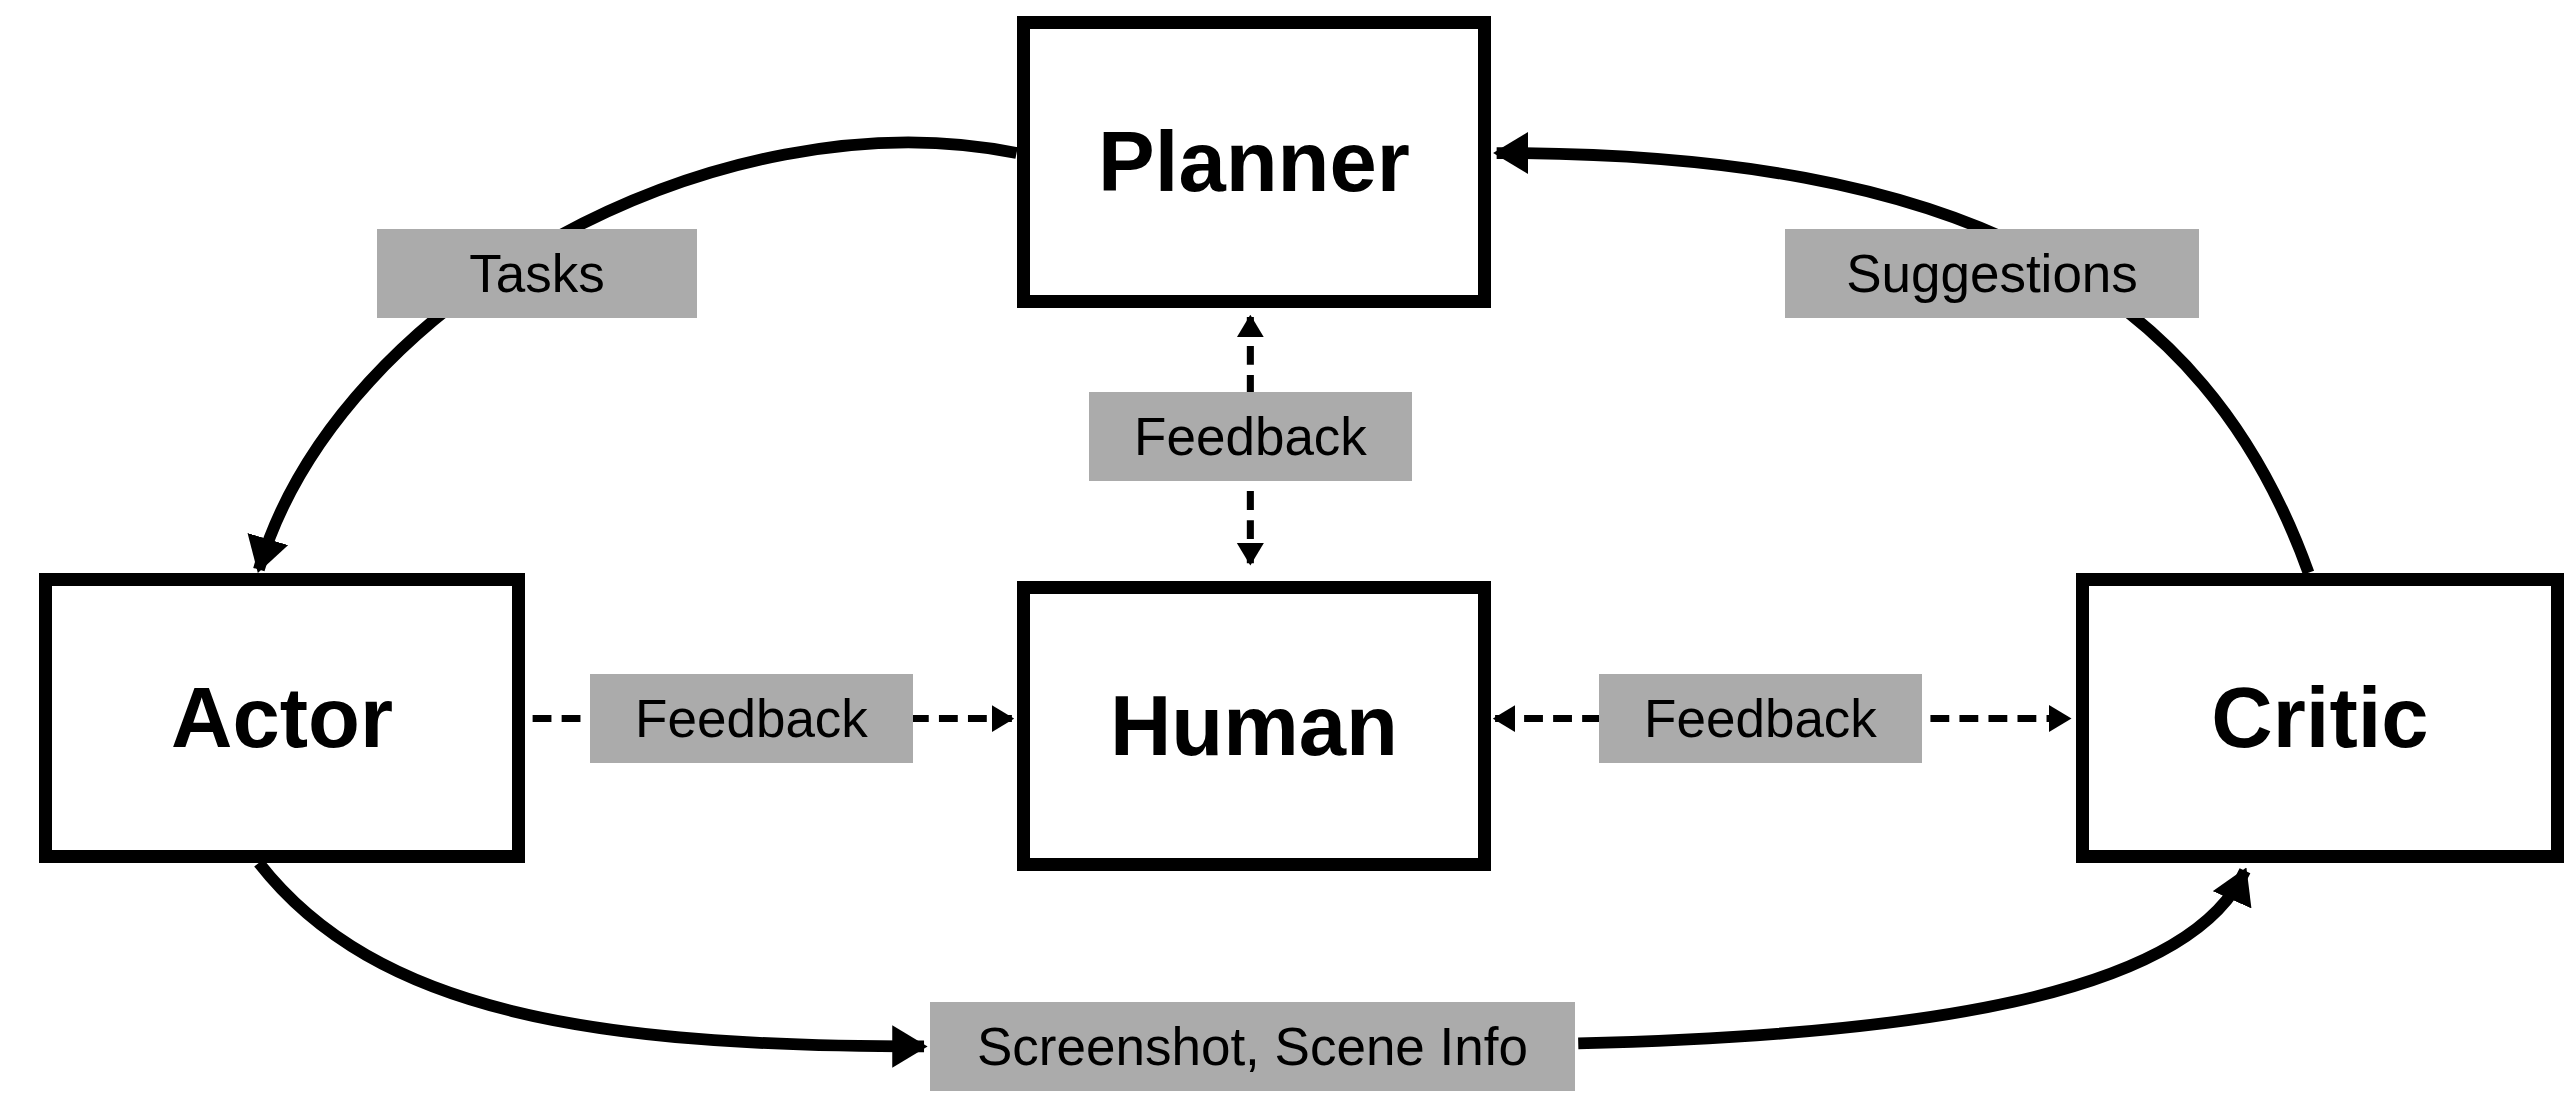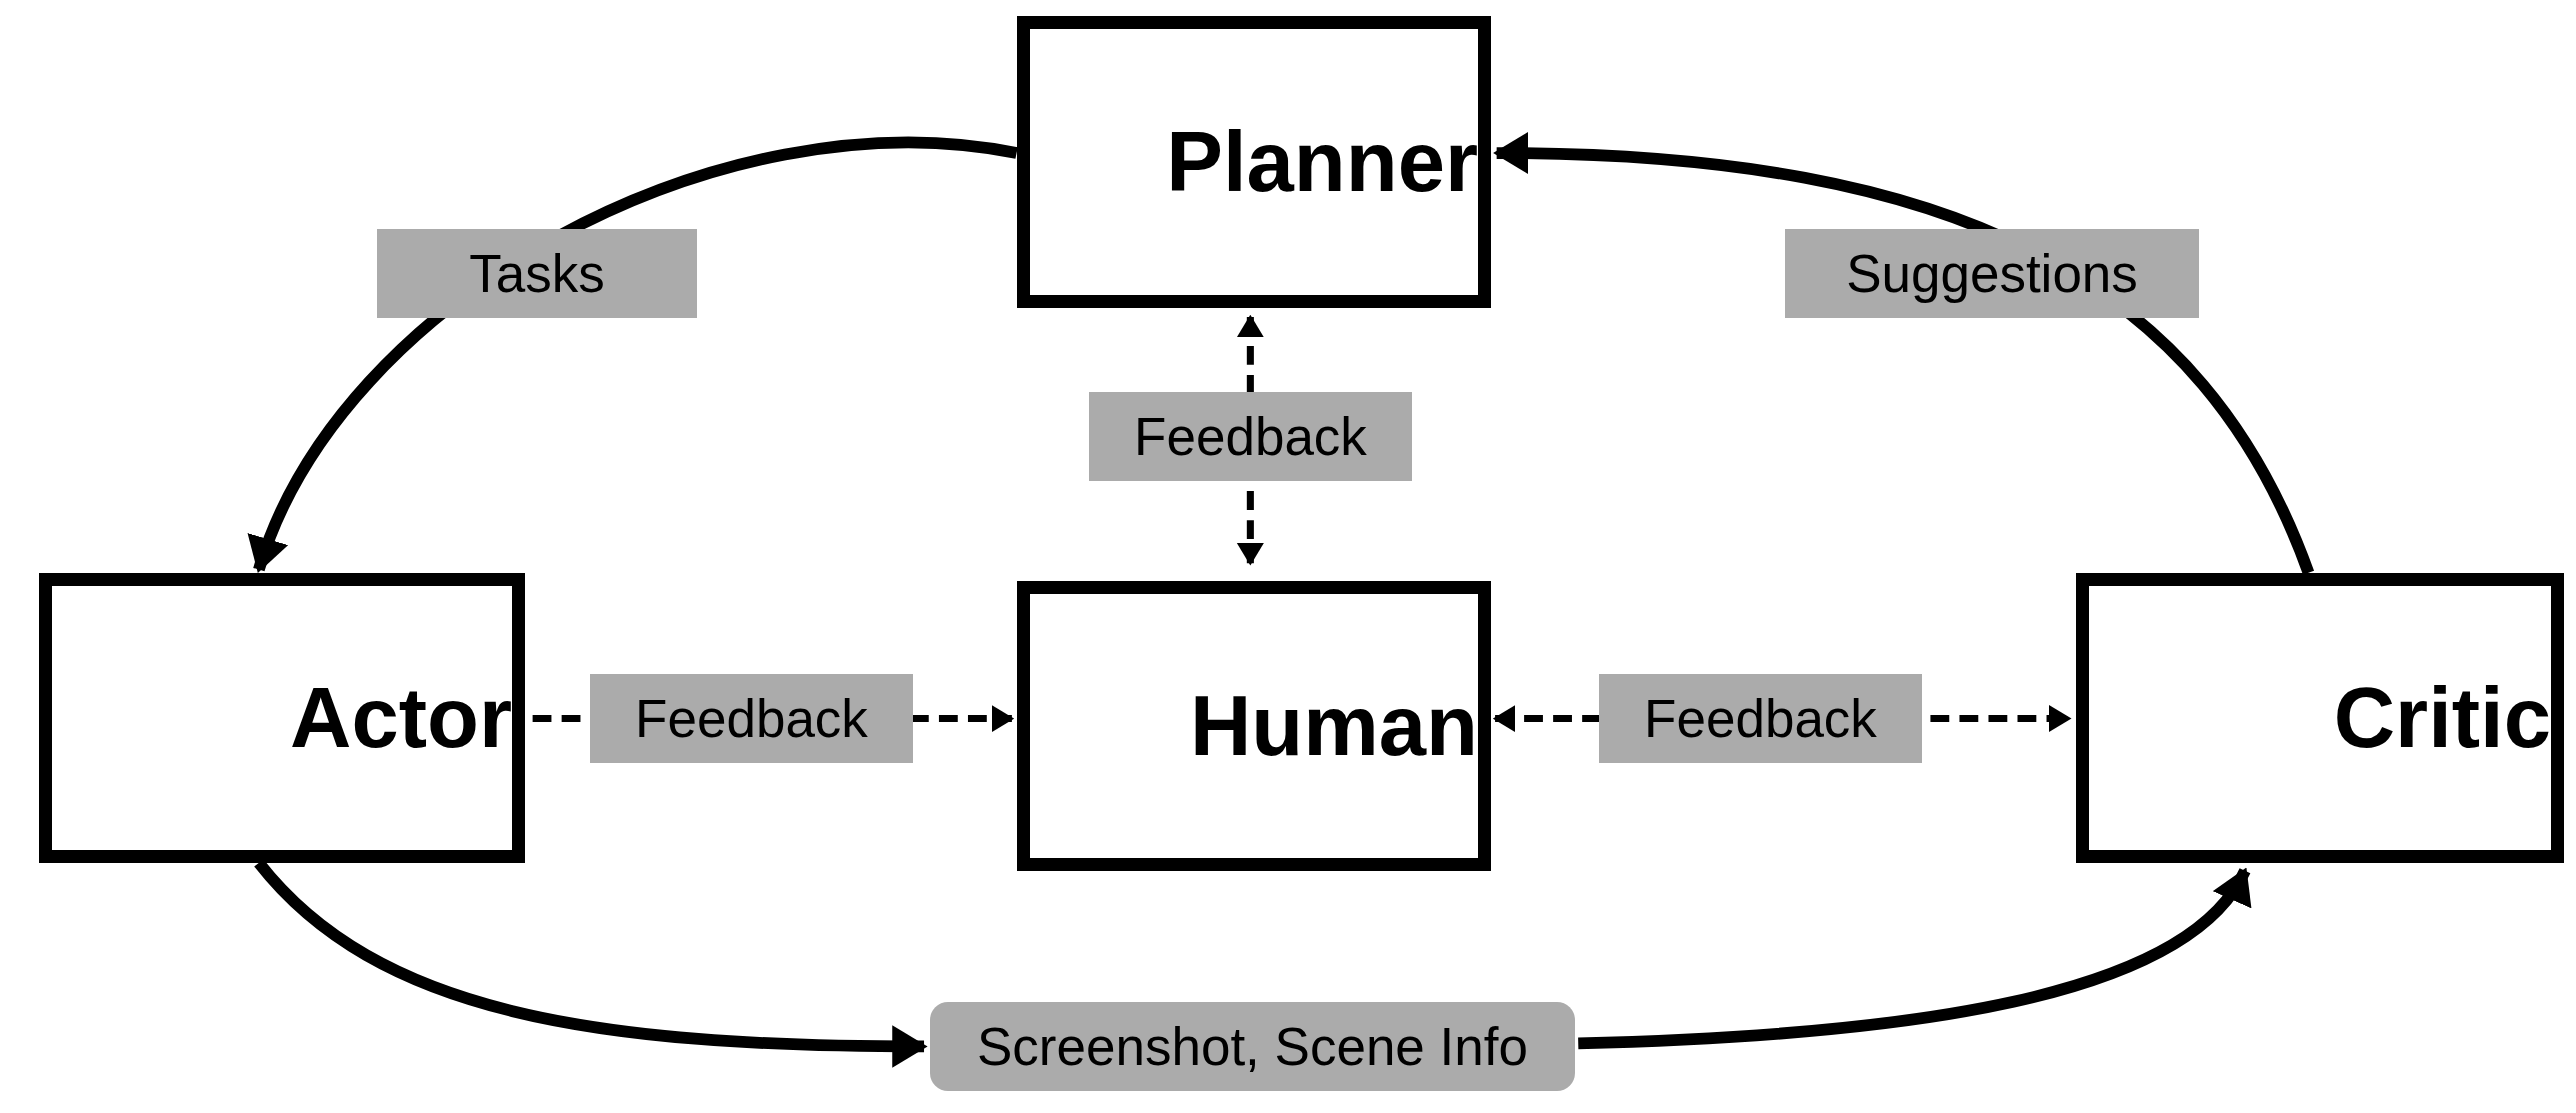--- a/index.html
+++ b/index.html
@@ -32,21 +32,21 @@
     stroke-width: 9;
     stroke-dasharray: 24 13;
   }
   .node {
     position: absolute;
     box-sizing: border-box;
     background: #ffffff;
     border: 13.3px solid #000000;
     display: flex;
     align-items: center;
-    justify-content: flex-end;
+    justify-content: center;
     font-size: 85px;
     font-weight: bold;
     color: #000000;
     letter-spacing: 0px;
   }
   .edge-label {
     position: absolute;
     box-sizing: border-box;
     background: #ababab;
     display: flex;
@@ -61,21 +61,21 @@
   .node-planner { left: 1017px; top: 15.7px;  width: 474px; height: 292px; }
   .node-actor   { left: 11px;   top: 573px; width: 486px; height: 290px; margin-left: 28px; }
   .node-human   { left: 1017px; top: 573px; width: 474px; height: 290px; margin-top: 8px; }
   .node-critic  { left: 2076px; top: 573px; width: 488px; height: 290px; }
   
   .lbl-tasks          { left: 377px;  top: 229px;  width: 320px; height: 89px; }
   .lbl-suggestions    { left: 1785px; top: 229px;  width: 414px; height: 89px; }
   .lbl-feedback-top   { left: 1089px; top: 392px;  width: 323px; height: 89px; }
   .lbl-feedback-left  { left: 590px;  top: 674px;  width: 323px; height: 89px; }
   .lbl-feedback-right { left: 1599px; top: 674px;  width: 323px; height: 89px; }
-  .lbl-screenshot     { left: 930px; top: 1002px; width: 645px; height: 89px; border-radius: 18px; }
+  .lbl-screenshot     { left: 930px; top: 1002px; width: 645px; height: 89px; }
 </style>
 </head>
 <body>
 
 <div class="stage">
 
   <svg class="edges-layer" viewBox="0 0 3284 1420" xmlns="http://www.w3.org/2000/svg">
     <defs>
       <marker id="arrow-head-solid" viewBox="0 0 10 12" refX="9" refY="6" markerWidth="3" markerHeight="3.6" orient="auto-start-reverse" markerUnits="strokeWidth">
         <path d="M0,0 L10,6 L0,12 Z" fill="#000000"></path>

